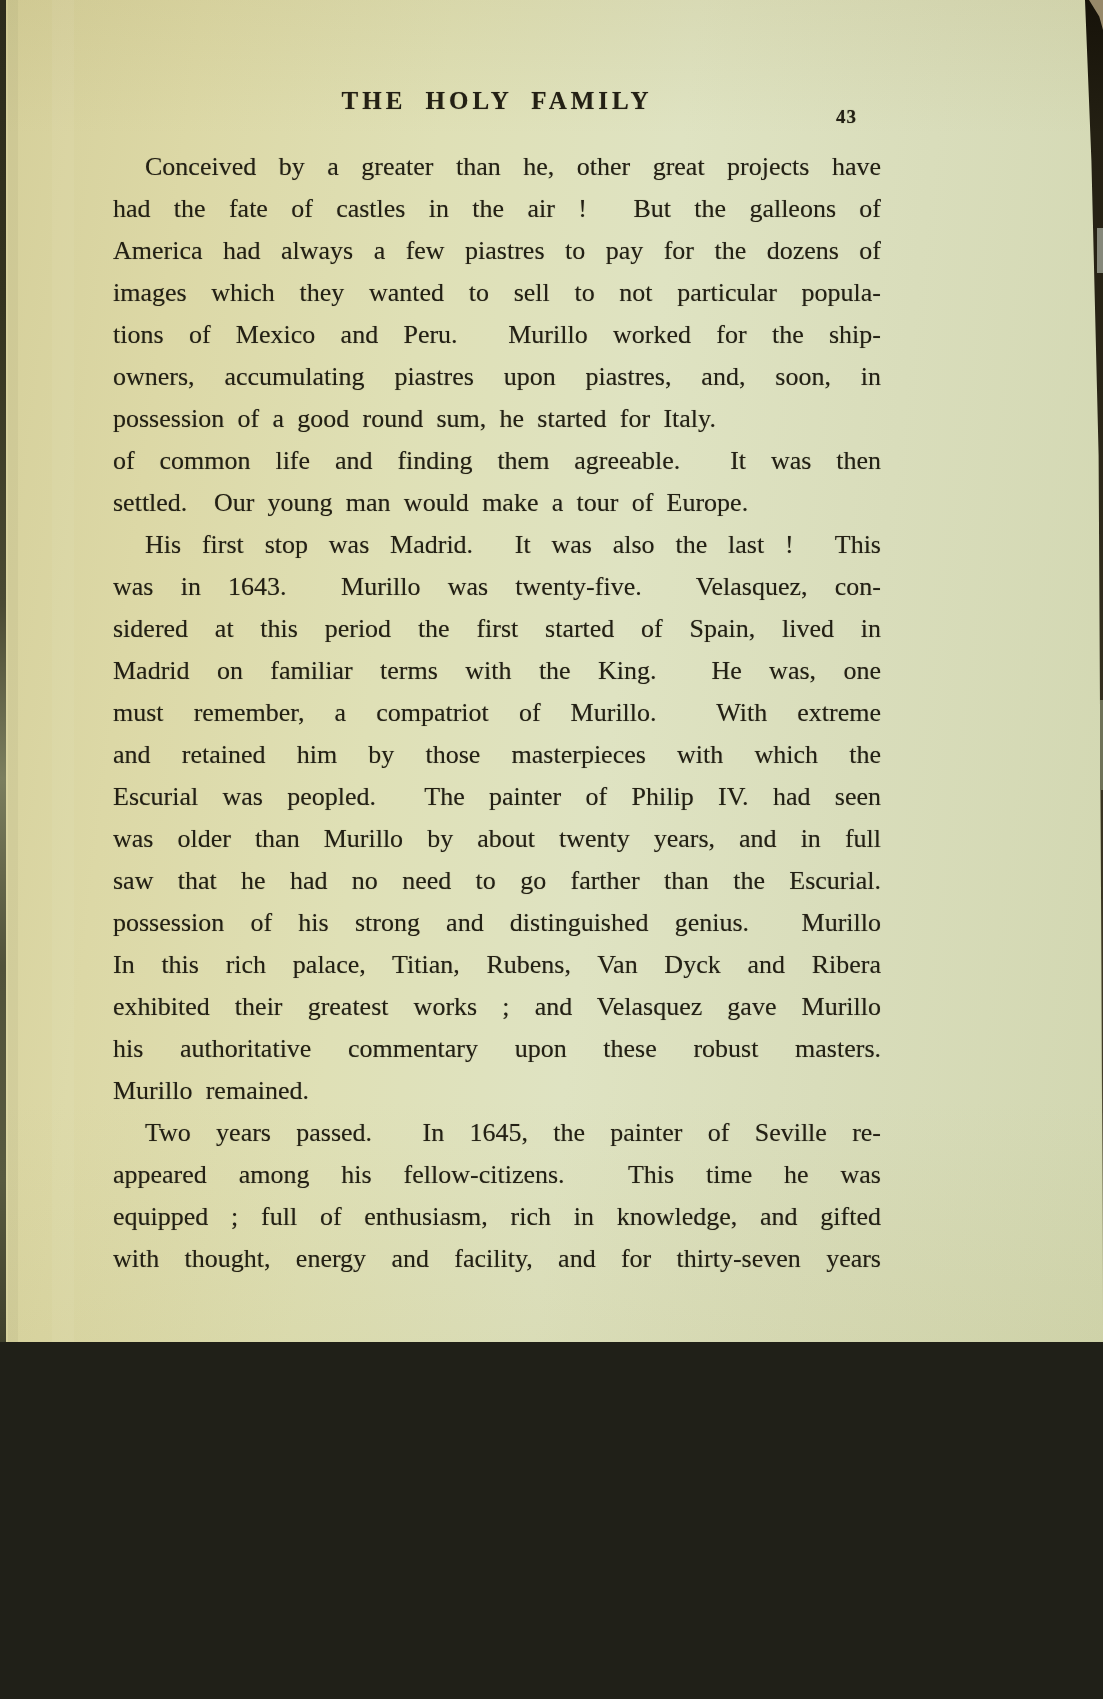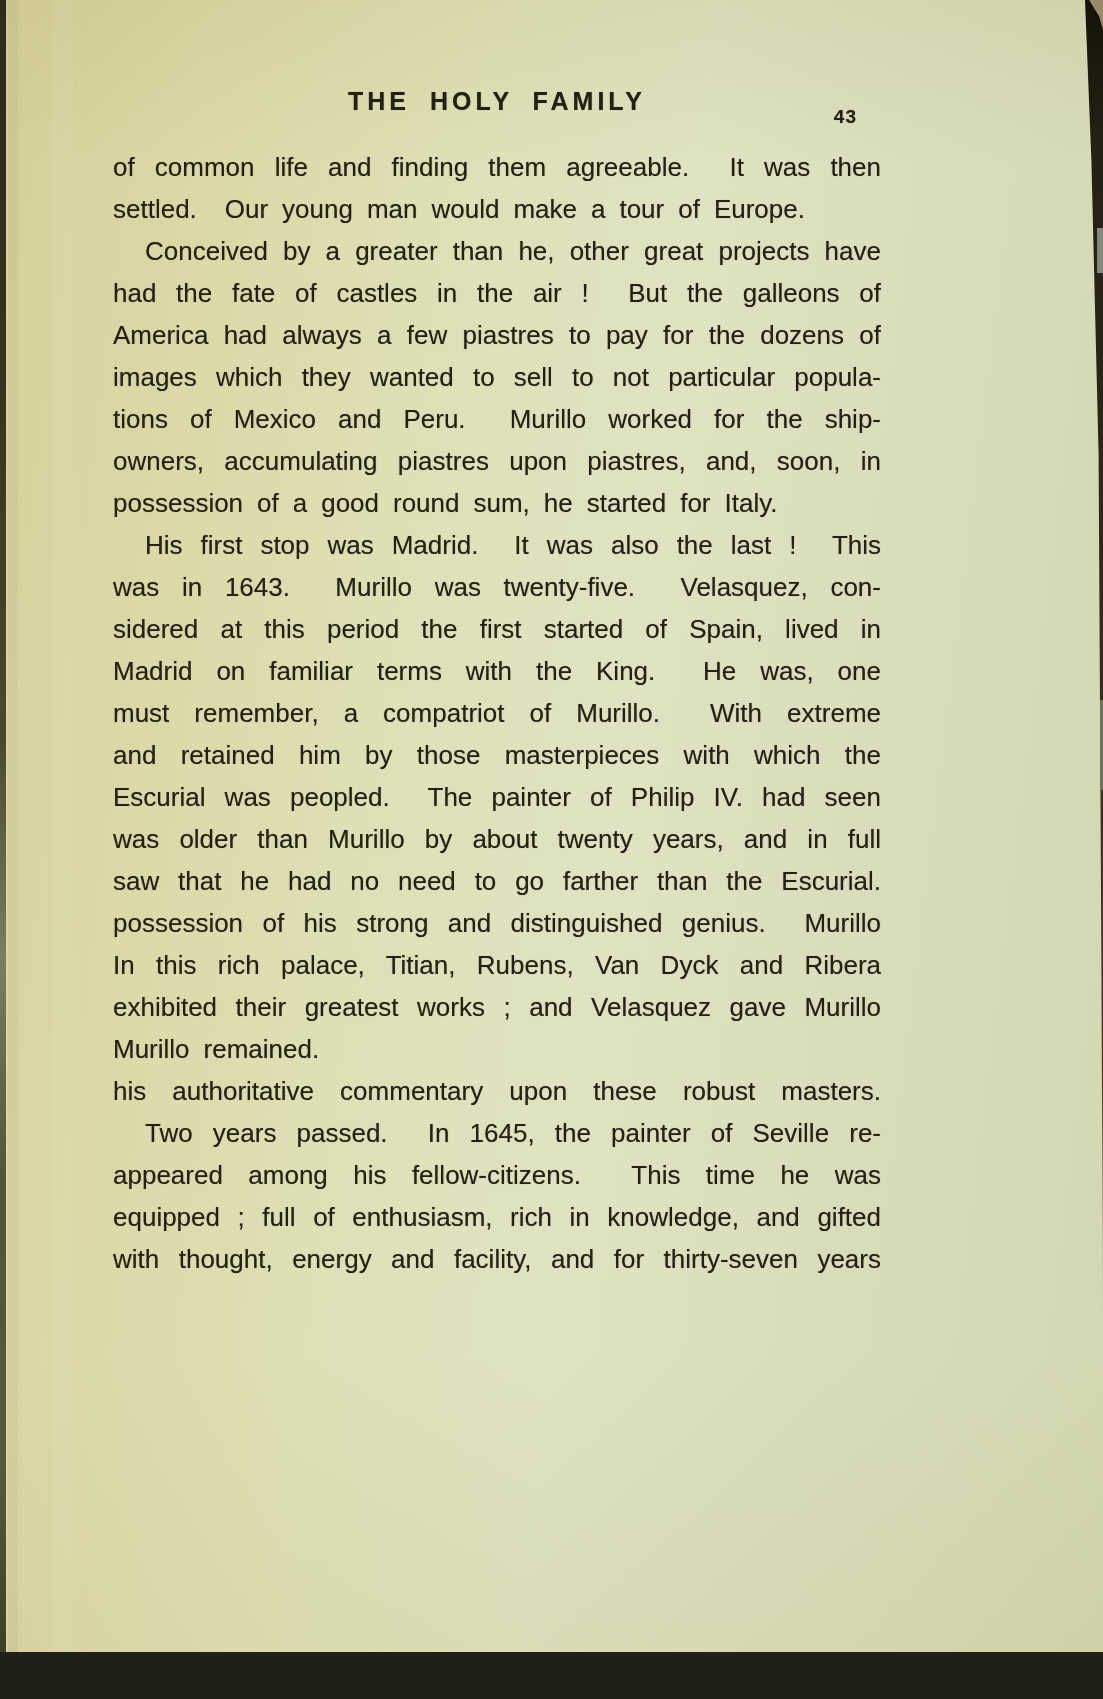--- a/index.html
+++ b/index.html
@@ -3,26 +3,26 @@
 <meta charset="utf-8">
 <style>
   html, body {
     margin: 0;
     padding: 0;
     background: #202018;
   }
   .scan {
     position: relative;
     width: 1103px;
-    height: 1652px;
+    height: 1342px;
     overflow: hidden;
     background:
       linear-gradient(180deg, rgba(175,163,100,0.14) 0%, rgba(175,163,100,0.0) 10%, rgba(175,163,100,0.0) 82%, rgba(185,180,115,0.14) 100%),
       linear-gradient(97deg, #d5cf9a 0%, #dcd8a6 16%, #dfe0b6 36%, #dfe3c2 55%, #d9ddbb 75%, #d2d7b1 100%);
-    font-family: Liberation Sans, sans-serif;
+    font-family: Liberation Serif, serif;
     color: var(--ink, #232014);
   }
   
   .sheen {
     position: absolute;
     top: 0; bottom: 0;
     background: rgba(255,255,250,0.05);
     pointer-events: none;
   }
   .sheen.a { left: 52px; width: 22px; }
@@ -128,47 +128,47 @@
   <div class="streak s1"></div>
   <div class="streak s2"></div>
 
   <div class="page-inner">
     <div class="running-header">
       <span class="title">THE HOLY FAMILY</span>
       <span class="pagenum">43</span>
     </div>
     <div class="page-text" id="text-body">
         <div class="para">
-          <div class="line">of common life and finding them agreeable.&nbsp; It was then</div>
-          <div class="line rag">settled.&nbsp; Our young man would make a tour of Europe.</div>
-        </div>
-        <div class="para">
           <div class="line indent">Conceived by a greater than he, other great projects have</div>
           <div class="line">had the fate of castles in the air&nbsp;!&nbsp; But the galleons of</div>
           <div class="line">America had always a few piastres to pay for the dozens of</div>
           <div class="line">images which they wanted to sell to not particular popula-</div>
           <div class="line">tions of Mexico and Peru.&nbsp; Murillo worked for the ship-</div>
           <div class="line">owners, accumulating piastres upon piastres, and, soon, in</div>
           <div class="line rag">possession of a good round sum, he started for Italy.</div>
+        </div>
+        <div class="para">
+          <div class="line">of common life and finding them agreeable.&nbsp; It was then</div>
+          <div class="line rag">settled.&nbsp; Our young man would make a tour of Europe.</div>
         </div>
         <div class="para">
           <div class="line indent">His first stop was Madrid.&nbsp; It was also the last&nbsp;!&nbsp; This</div>
           <div class="line">was in 1643.&nbsp; Murillo was twenty-five.&nbsp; Velasquez, con-</div>
           <div class="line">sidered at this period the first started of Spain, lived in</div>
           <div class="line">Madrid on familiar terms with the King.&nbsp; He was, one</div>
           <div class="line">must remember, a compatriot of Murillo.&nbsp; With extreme</div>
           <div class="line">and retained him by those masterpieces with which the</div>
           <div class="line">Escurial was peopled.&nbsp; The painter of Philip IV. had seen</div>
           <div class="line">was older than Murillo by about twenty years, and in full</div>
           <div class="line">saw that he had no need to go farther than the Escurial.</div>
           <div class="line">possession of his strong and distinguished genius.&nbsp; Murillo</div>
           <div class="line">In this rich palace, Titian, Rubens, Van Dyck and Ribera</div>
           <div class="line">exhibited their greatest works&nbsp;; and Velasquez gave Murillo</div>
+          <div class="line">his authoritative commentary upon these robust masters.</div>
           <div class="line rag">Murillo remained.</div>
-          <div class="line">his authoritative commentary upon these robust masters.</div>
         </div>
         <div class="para">
           <div class="line indent">Two years passed.&nbsp; In 1645, the painter of Seville re-</div>
           <div class="line">appeared among his fellow-citizens.&nbsp; This time he was</div>
           <div class="line">equipped&nbsp;; full of enthusiasm, rich in knowledge, and gifted</div>
           <div class="line">with thought, energy and facility, and for thirty-seven years</div>
         </div>
       </div>
   </div>
 </div>

